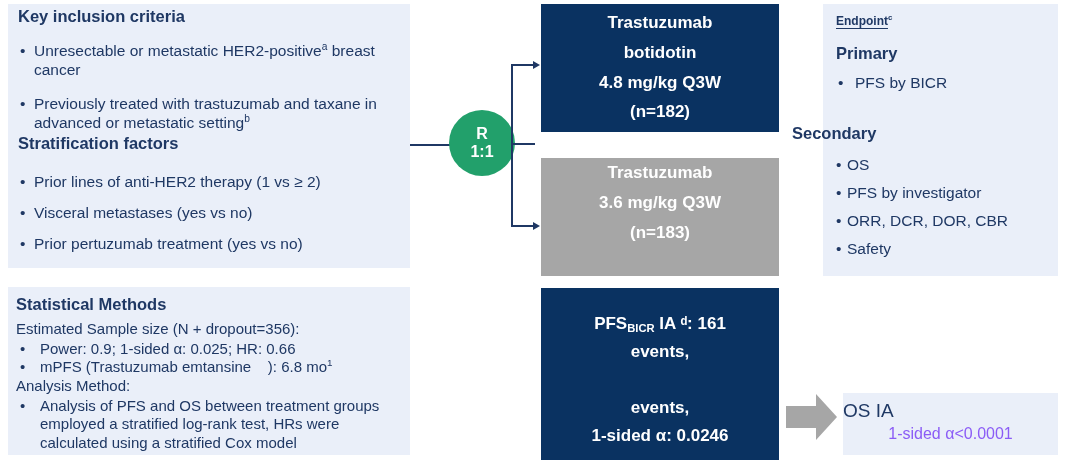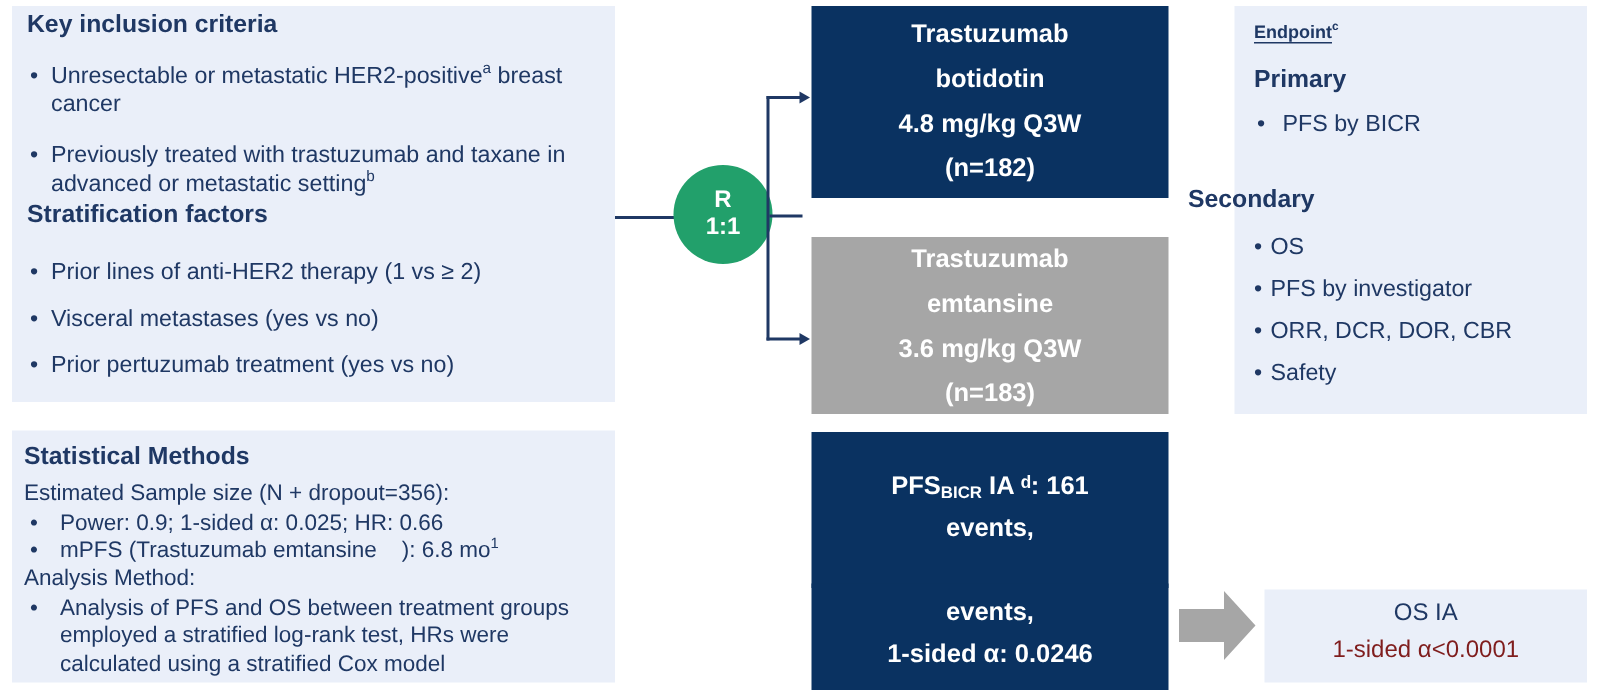--- a/index.html
+++ b/index.html
@@ -161,21 +161,20 @@
 
 <div class="navy-box" style="left:541px; top:4px; width:238px; height:124px; font-size:17px; line-height:1.75; padding-top:4px;">
   <div>Trastuzumab</div>
   <div>botidotin</div>
   <div>4.8 mg/kg  Q3W</div>
   <div>(n=182)</div>
 </div>
 
 <div class="gray-box" style="left:541px; top:158px; width:238px; height:118px; font-size:17px; line-height:1.75; padding-top:0px;">
   <div>Trastuzumab</div>
-  <div>emtansine</div>
   <div>3.6 mg/kg  Q3W</div>
   <div>(n=183)</div>
 </div>
 
 <div class="navy-box" style="left:541px; top:288px; width:238px; height:82px; font-size:17px; line-height:1.65; padding-top:22px;">
   <div>
     <span>PFS</span><sub>BICR</sub><span> IA ᵈ: 161</span>
   </div>
   <div>events,</div>
 </div>
@@ -218,14 +217,14 @@
   <span class="bullet-dot" style="width:11px;">•</span>
   <span class="bullet-txt">ORR, DCR, DOR, CBR</span>
 </div>
 
 <div class="bullet-row" style="position:absolute; left:836px; top:240px; width:218px;">
   <span class="bullet-dot" style="width:11px;">•</span>
   <span class="bullet-txt">Safety</span>
 </div>
 
 <div class="panel" style="left:843px; top:393px; width:215px; height:62px;"></div>
-<div style="position:absolute; left:843px; top:400px; width:215px; text-align:center; font-size:16px; color:#1f3864;">OS IA</div>
-<div style="position:absolute; left:843px; top:425px; width:215px; text-align:center; font-size:16px; color:#7f1d1d;">1-sided α&lt;0.0001</div>
+<div style="position:absolute; left:843px; top:400px; width:215px; text-align:left; font-size:19px; color:#1f3864;">OS IA</div>
+<div style="position:absolute; left:843px; top:425px; width:215px; text-align:center; font-size:16px; color:#8b5cf6;">1-sided α&lt;0.0001</div>
 
 </body></html>

